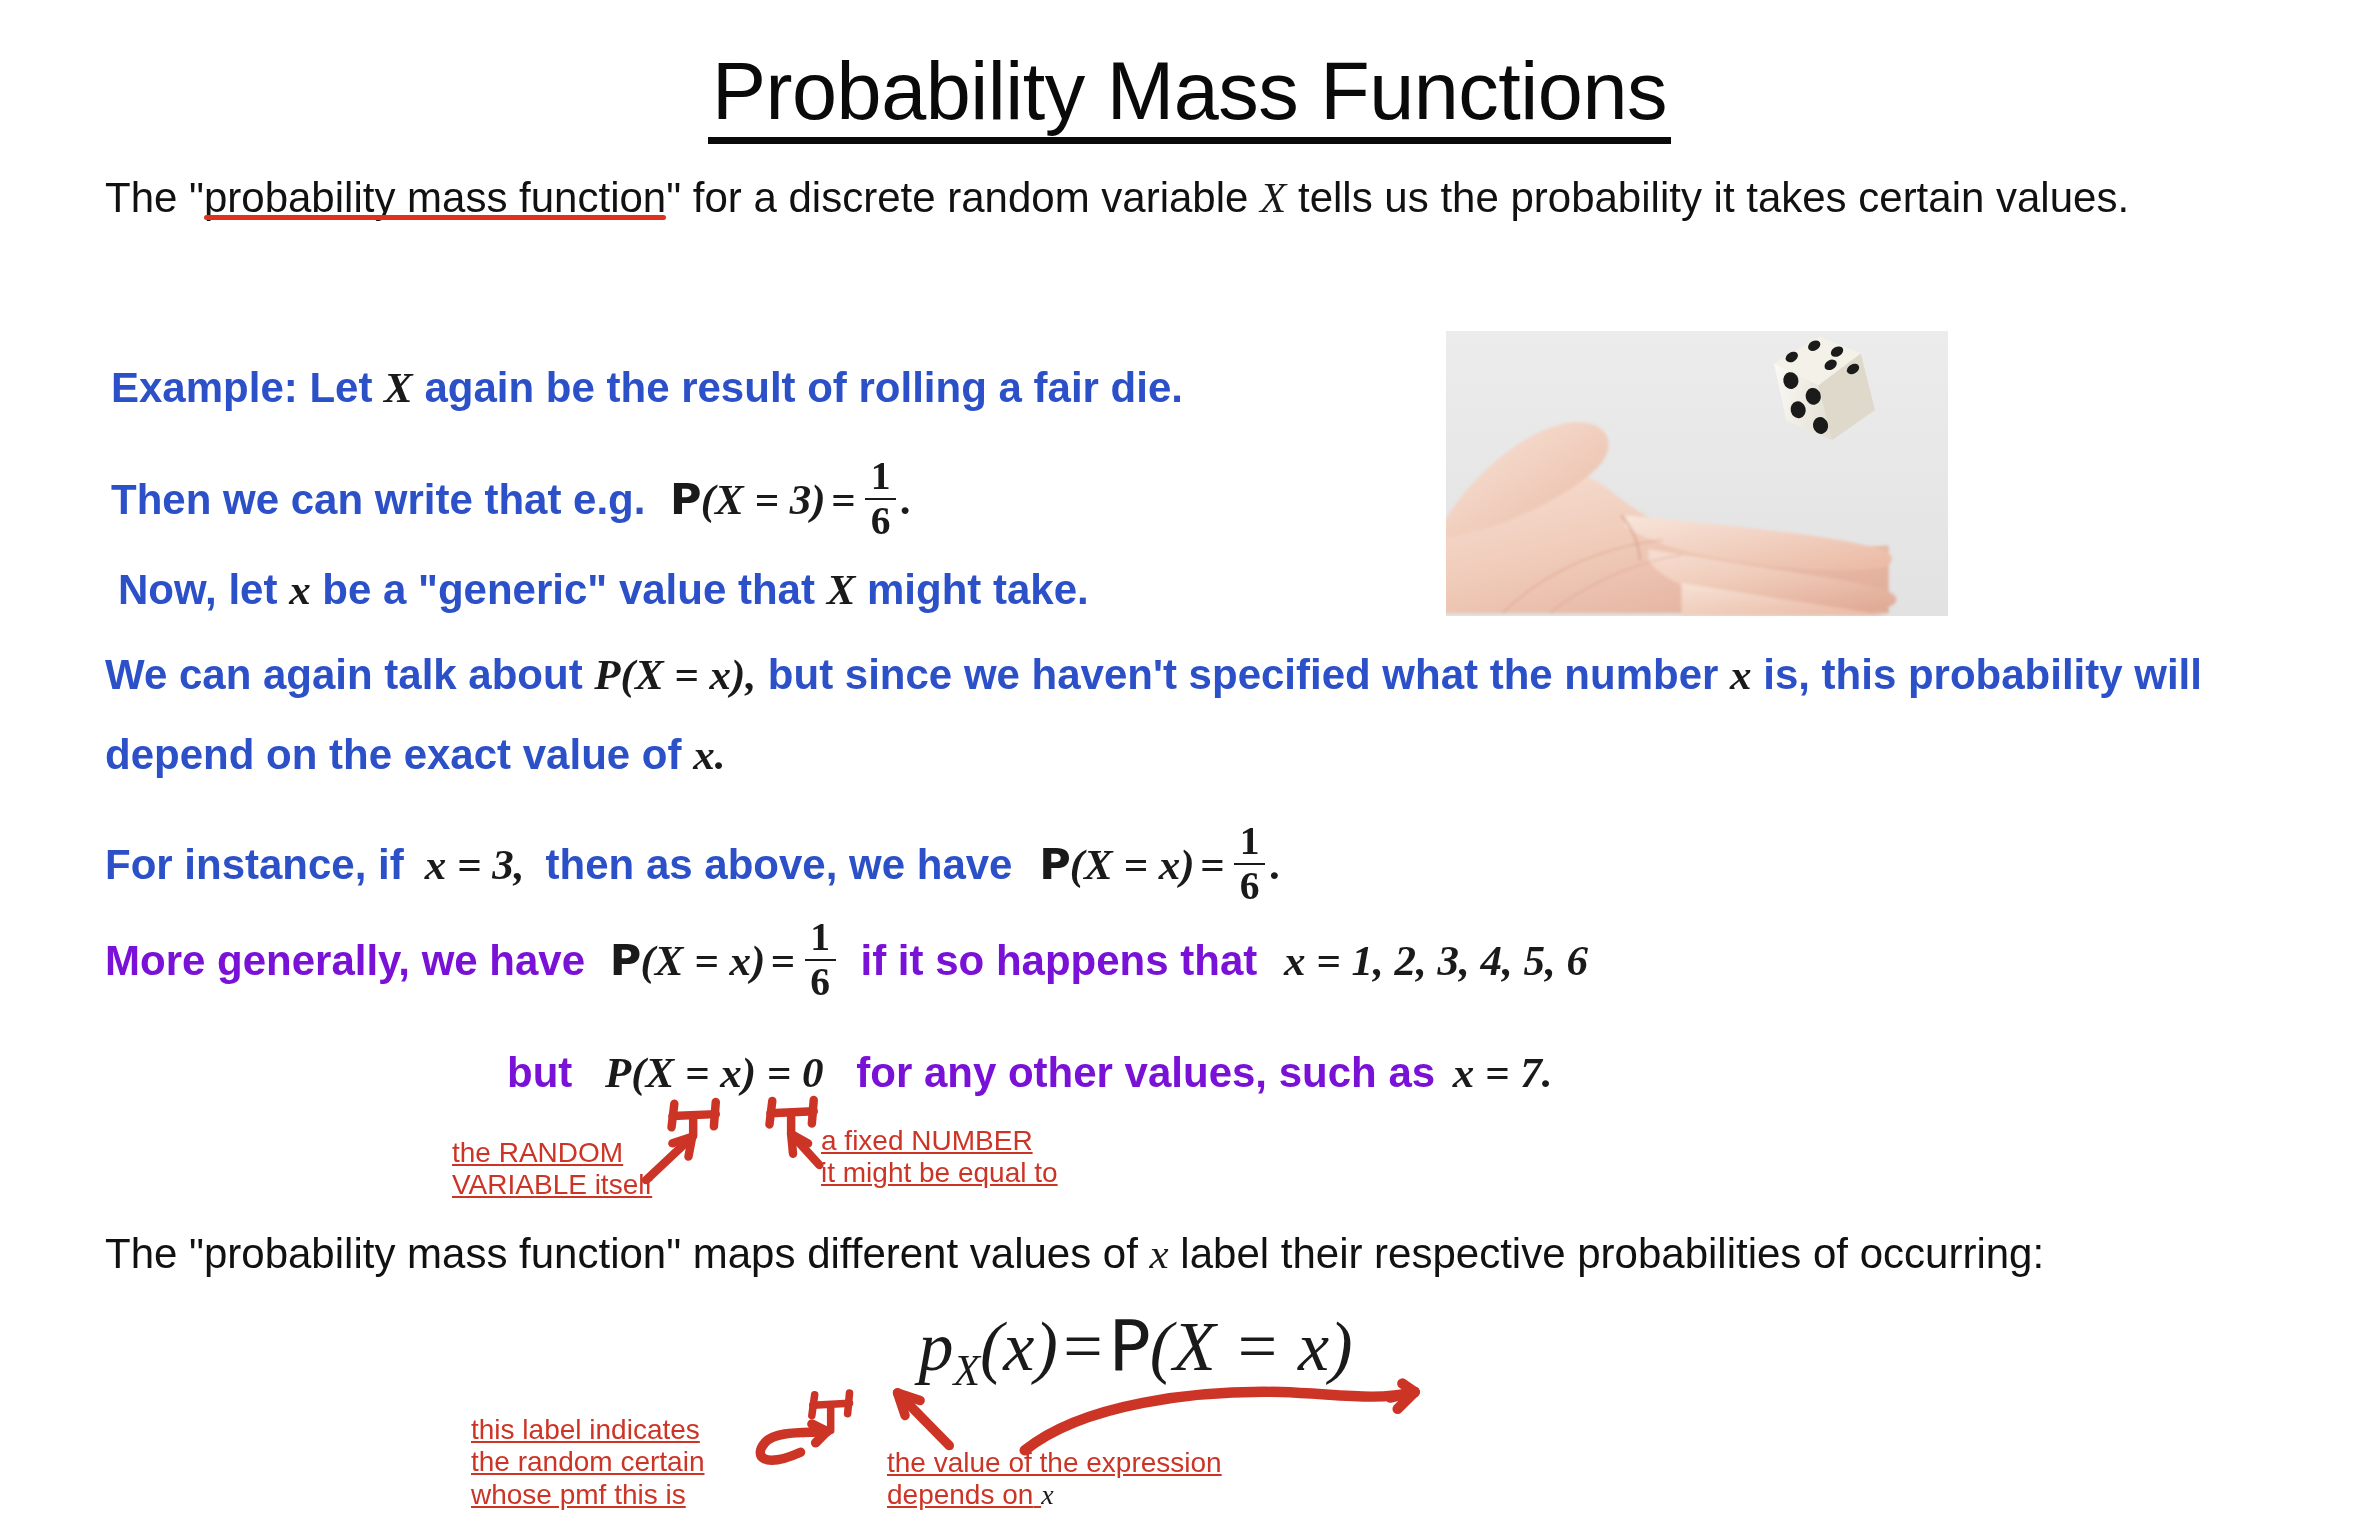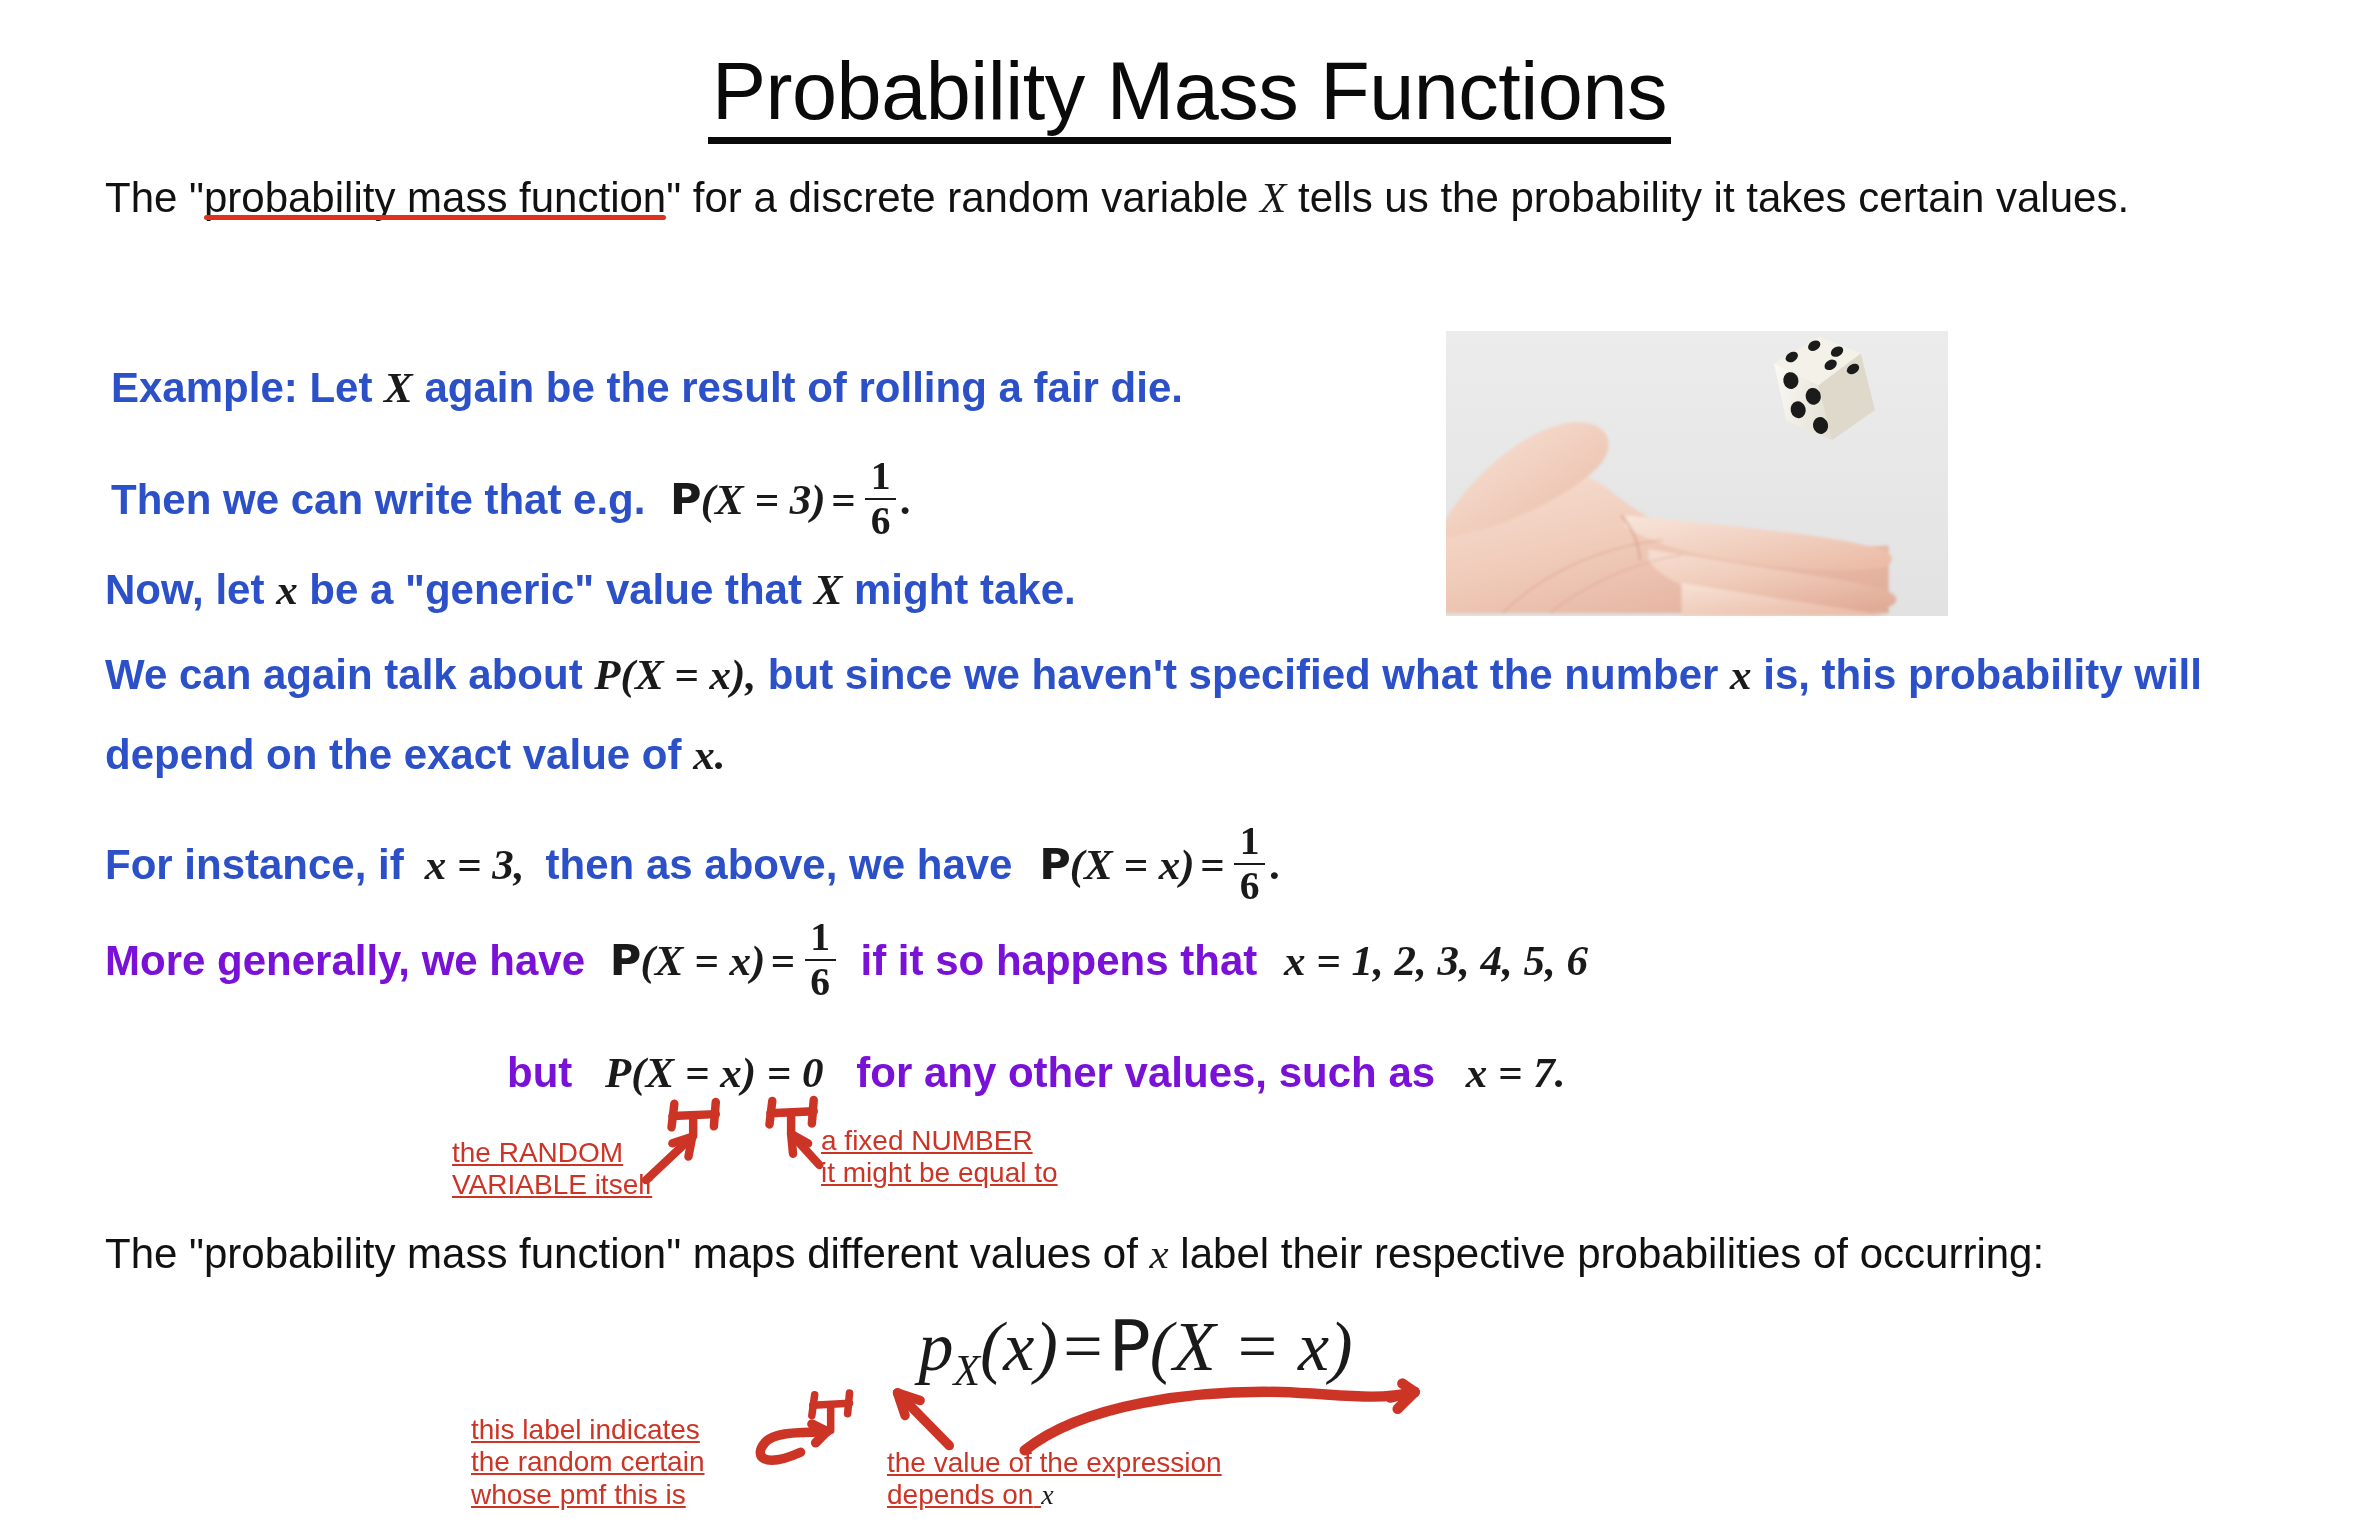--- a/index.html
+++ b/index.html
@@ -173,21 +173,21 @@
     <span>again be the result of rolling a fair die.</span>
   </div>
 
   <div class="line t-blue blue" style="left:111px; top:457px;">
     <span>Then we can write that e.g.</span>
     <span class="math" style="margin-left:13px;">
       <span class="bb">P</span><span class="it">(X = 3)</span><span class="op">=</span><span class="frac"><span class="num">1</span><span class="den">6</span></span><span>.</span>
     </span>
   </div>
 
-  <div class="line t-blue blue" style="left:105px; top:565px;">
+  <div class="line t-blue blue" style="left:118px; top:565px;">
     <span>Now, let</span>
     <span class="math"><span class="it">x</span></span>
     <span>be a "generic" value that</span>
     <span class="math"><span class="it">X</span></span>
     <span>might take.</span>
   </div>
 
   <div class="line t-blue blue" style="left:105px; top:730px;">
     <span>depend on the exact value of</span>
     <span class="math"><span class="it">x.</span></span>
@@ -216,21 +216,21 @@
       <span class="bb">P</span><span class="it">(X = x)</span><span class="op">=</span><span class="frac"><span class="num">1</span><span class="den">6</span></span>
     </span>
     <span style="margin-left:9.4px;">if it so happens that</span>
     <span class="math" style="margin-left:15px;"><span class="it">x = 1, 2, 3, 4, 5, 6</span></span>
   </div>
 
   <div class="line t-purp purple" style="left:507px; top:1048px;">
     <span>but</span>
     <span class="math" style="margin:0 21px;"><span class="it">P(X = x) = 0</span></span>
     <span>for any other values, such as</span>
-    <span class="math" style="margin-left:19px;"><span class="it">x = 7.</span></span>
+    <span class="math" style="margin-left:6px;"><span class="it">x = 7.</span></span>
   </div>
 
   <div class="line t-ann red" style="left:452px; top:1137px;">
     <div>the RANDOM</div>
     <div>VARIABLE itself</div>
   </div>
 
   <div class="line t-ann red" style="left:821px; top:1125px;">
     <div>a fixed NUMBER</div>
     <div>it might be equal to</div>

